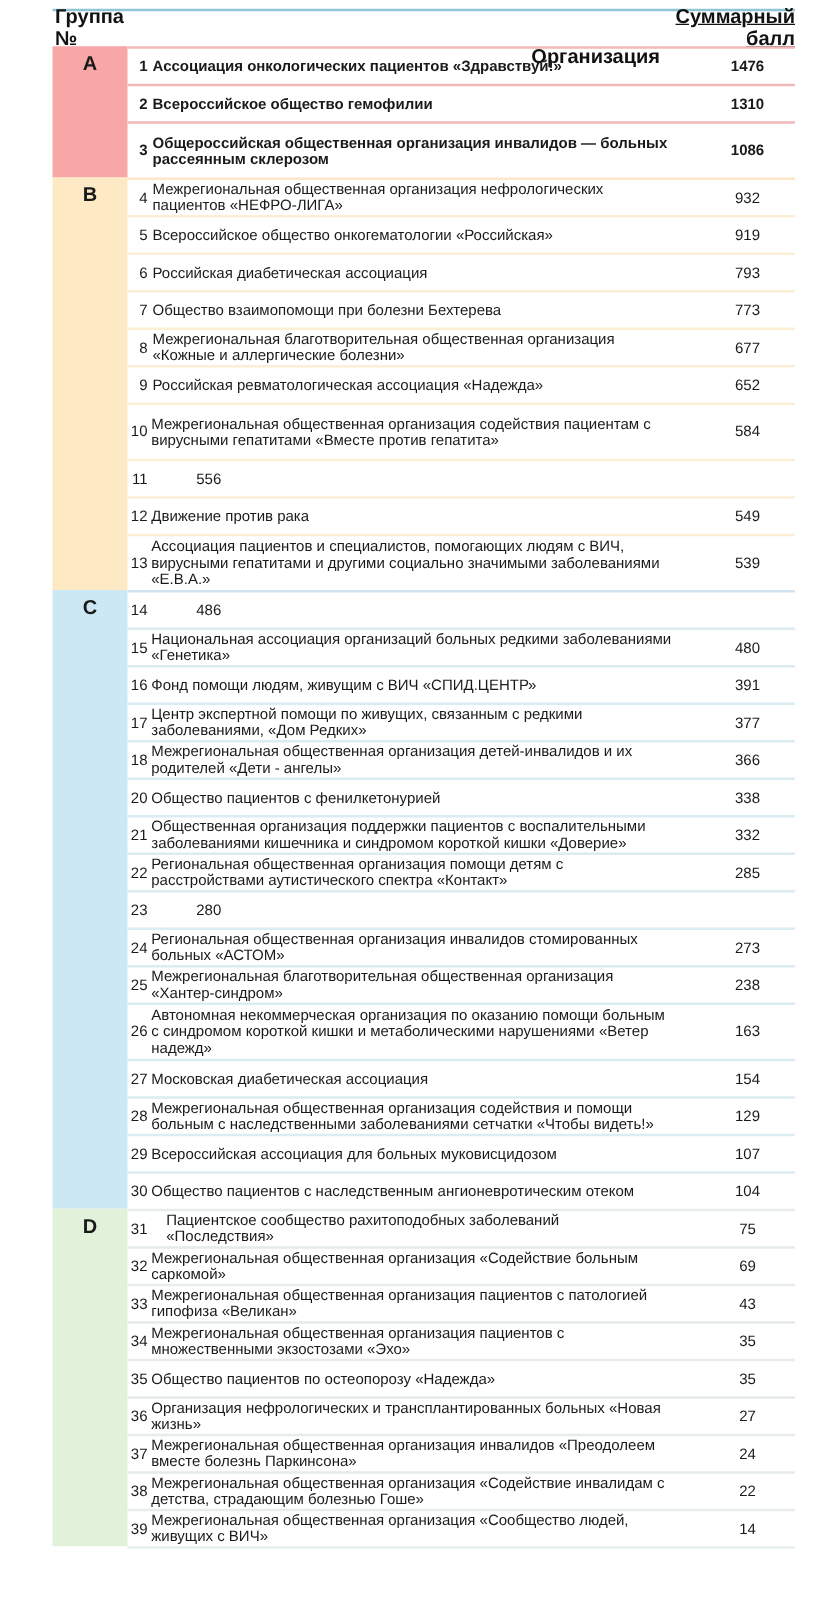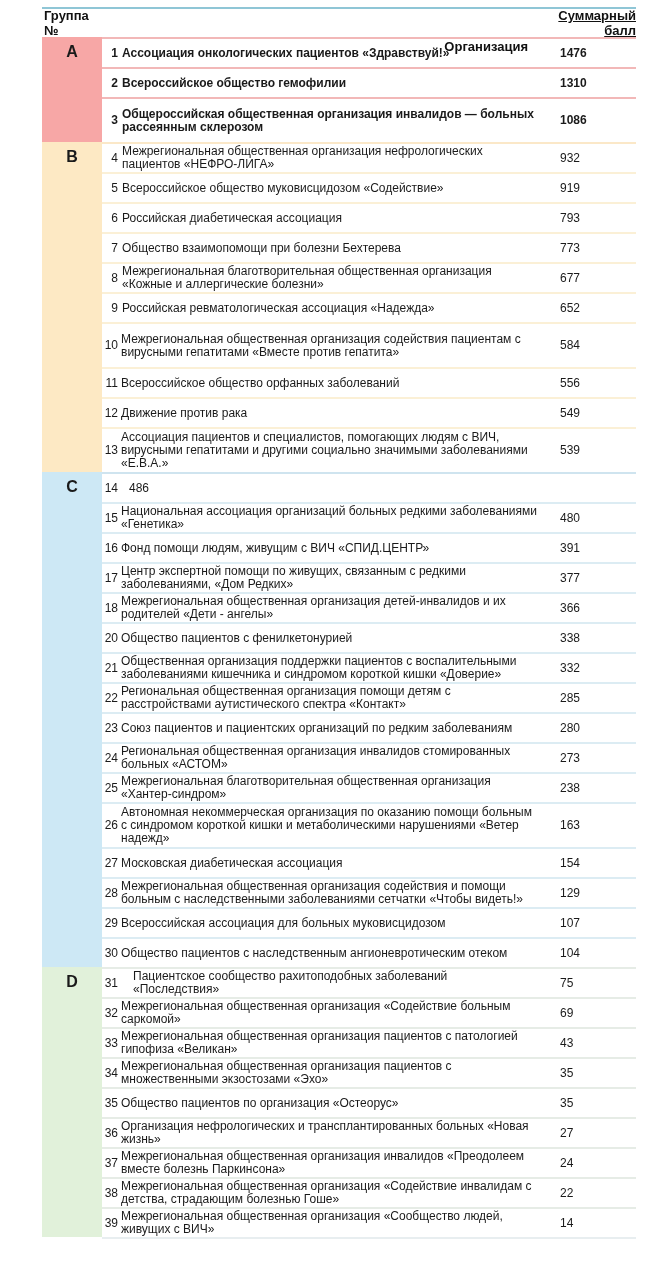--- a/index.html
+++ b/index.html
@@ -7,41 +7,41 @@
     width: 662px; height: 1280px; position: relative; overflow: hidden;
     font-family: "Liberation Sans", "DejaVu Sans", sans-serif;
     color: #1a1a1a;
   }
   .table {
     position: absolute; left: 42px; top: 7px; width: 594px;
     border-top: 2px solid #8fc6d6;
   }
   .thead {
     display: flex; height: 28px; align-items: center;
-    font-size: 13px; font-weight: bold; color: #111;
+    font-size: 16px; font-weight: bold; color: #111;
   }
   .th-group { width: 60px; text-align: left; padding-left: 2px; box-sizing: border-box; }
   .th-org { flex: 1; text-align: right; padding-left: 2px; margin-top: 46px; }
   .th-score { width: 108px; text-align: right; text-decoration: underline; }
   .group { display: flex; }
   .group-label {
     width: 60px; flex: 0 0 60px; font-weight: bold; font-size: 16px;
     text-align: center; padding-top: 6px; box-sizing: border-box;
   }
   .group-rows { flex: 1; }
   .row {
     display: flex; align-items: center; box-sizing: border-box;
     border-top: 2px solid #e8eef0; font-size: 12px; line-height: 13px;
   }
   .row.h1 { height: 30px; }
   .row.h3 { height: 45px; }
   .num { width: 16px; flex: 0 0 16px; text-align: right; padding-right: 2px; font-size: 12px; }
   .num.two { width: 16px; flex: 0 0 16px; padding-right: 1px; }
   .org { flex: 1; padding-left: 2px; padding-right: 10px; }
-  .score { width: 86px; flex: 0 0 86px; text-align: left; padding-left: 10px; box-sizing: border-box; }
+  .score { width: 86px; flex: 0 0 86px; text-align: center; padding-left: 10px; box-sizing: border-box; }
   .grp-A .group-label { background: #f7a7a6; }
   .grp-A .row { border-top-color: #f2b8b8; font-weight: bold; }
   .grp-B .group-label { background: #fde9c4; }
   .grp-B .row { border-top-color: #fbf0d6; }
   .grp-C .group-label { background: #cde8f5; }
   .grp-C .row { border-top-color: #dcecf3; }
   .grp-D .group-label { background: #e1f1da; }
   .grp-D .row { border-top-color: #e6ece6; }
   .grp-B .row:first-child { border-top-color: #fbe8c8; }
   .grp-C .row:first-child { border-top-color: #cfe4ef; }
@@ -85,21 +85,21 @@
       <div class="group grp-B">
         <div class="group-label">B</div>
         <div class="group-rows">
           <div class="row h1">
             <div class="num">4</div>
             <div class="org">Межрегиональная общественная организация нефрологических пациентов «НЕФРО-ЛИГА»</div>
             <div class="score">932</div>
           </div>
           <div class="row h1">
             <div class="num">5</div>
-            <div class="org">Всероссийское общество муковисцидозом «Содействие»</div>
+            <div class="org">Всероссийское общество онкогематологии «Российская»</div>
             <div class="score">919</div>
           </div>
           <div class="row h1">
             <div class="num">6</div>
             <div class="org">Российская диабетическая ассоциация</div>
             <div class="score">793</div>
           </div>
           <div class="row h1">
             <div class="num">7</div>
             <div class="org">Общество взаимопомощи при болезни Бехтерева</div>
@@ -115,21 +115,20 @@
             <div class="org">Российская ревматологическая ассоциация «Надежда»</div>
             <div class="score">652</div>
           </div>
           <div class="row h3">
             <div class="num two">10</div>
             <div class="org">Межрегиональная общественная организация содействия пациентам с вирусными гепатитами «Вместе против гепатита»</div>
             <div class="score">584</div>
           </div>
           <div class="row h1">
             <div class="num two">11</div>
-            <div class="org">Всероссийское общество орфанных заболеваний</div>
             <div class="score">556</div>
           </div>
           <div class="row h1">
             <div class="num two">12</div>
             <div class="org">Движение против рака</div>
             <div class="score">549</div>
           </div>
           <div class="row h3">
             <div class="num two">13</div>
             <div class="org">Ассоциация пациентов и специалистов, помогающих людям с ВИЧ, вирусными гепатитами и другими социально значимыми заболеваниями «Е.В.А.»</div>
@@ -174,21 +173,20 @@
             <div class="org">Общественная организация поддержки пациентов с воспалительными заболеваниями кишечника и синдромом короткой кишки «Доверие»</div>
             <div class="score">332</div>
           </div>
           <div class="row h1">
             <div class="num two">22</div>
             <div class="org">Региональная общественная организация помощи детям с расстройствами аутистического спектра «Контакт»</div>
             <div class="score">285</div>
           </div>
           <div class="row h1">
             <div class="num two">23</div>
-            <div class="org">Союз пациентов и пациентских организаций по редким заболеваниям</div>
             <div class="score">280</div>
           </div>
           <div class="row h1">
             <div class="num two">24</div>
             <div class="org">Региональная общественная организация инвалидов стомированных больных «АСТОМ»</div>
             <div class="score">273</div>
           </div>
           <div class="row h1">
             <div class="num two">25</div>
             <div class="org">Межрегиональная благотворительная общественная организация «Хантер-синдром»</div>
@@ -239,21 +237,21 @@
             <div class="org">Межрегиональная общественная организация пациентов с патологией гипофиза «Великан»</div>
             <div class="score">43</div>
           </div>
           <div class="row h1">
             <div class="num two">34</div>
             <div class="org">Межрегиональная общественная организация пациентов с множественными экзостозами «Эхо»</div>
             <div class="score">35</div>
           </div>
           <div class="row h1">
             <div class="num two">35</div>
-            <div class="org">Общество пациентов по организация «Остеорус»</div>
+            <div class="org">Общество пациентов по остеопорозу «Надежда»</div>
             <div class="score">35</div>
           </div>
           <div class="row h1">
             <div class="num two">36</div>
             <div class="org">Организация нефрологических и трансплантированных больных «Новая жизнь»</div>
             <div class="score">27</div>
           </div>
           <div class="row h1">
             <div class="num two">37</div>
             <div class="org">Межрегиональная общественная организация инвалидов «Преодолеем вместе болезнь Паркинсона»</div>

